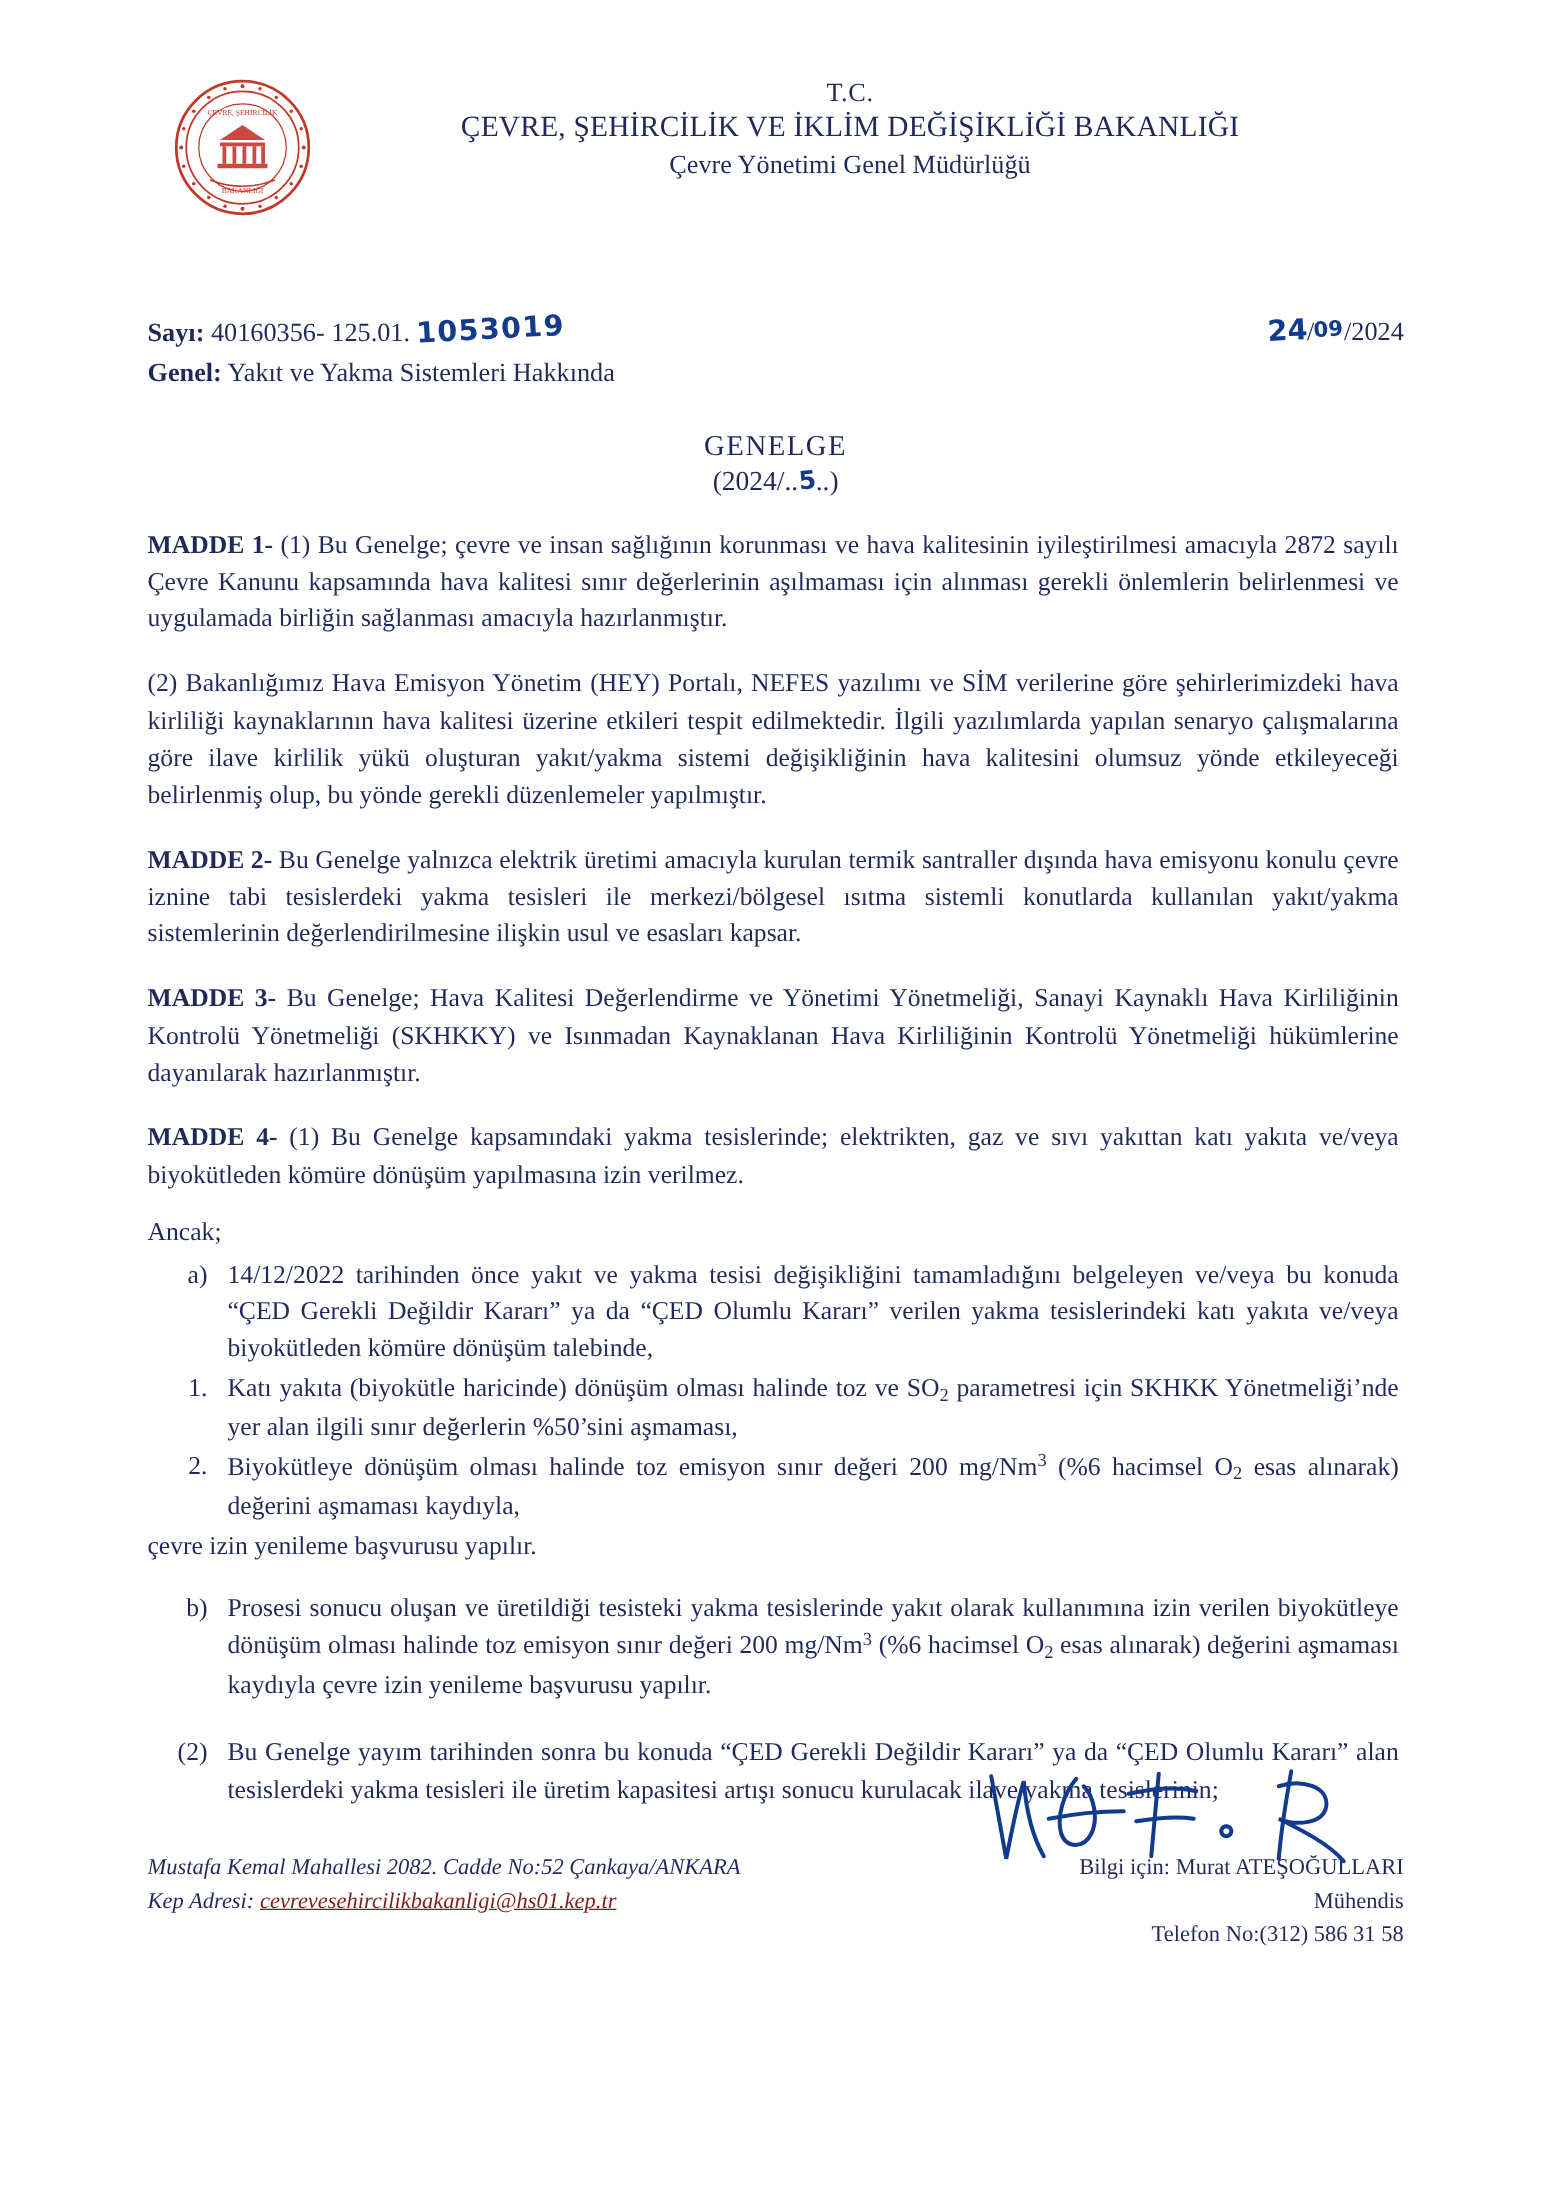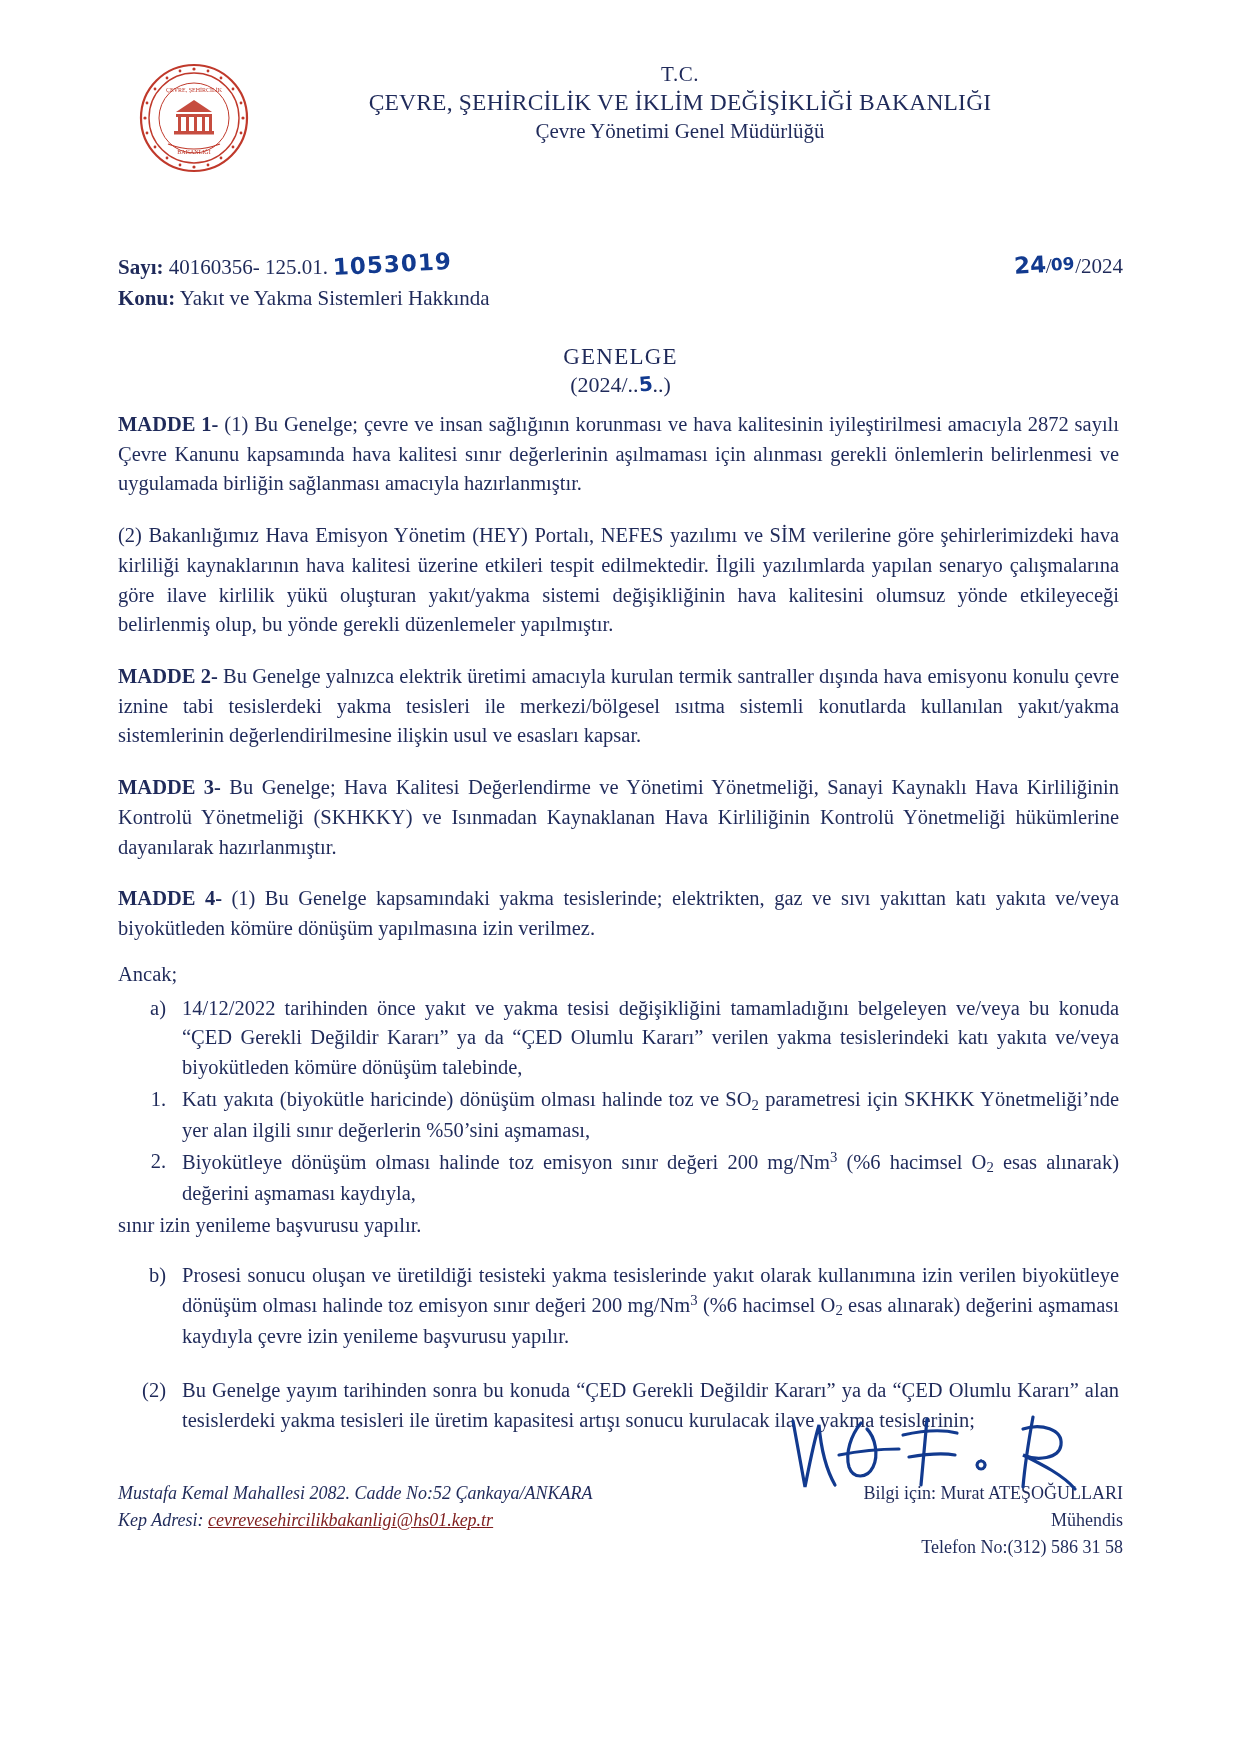--- a/index.html
+++ b/index.html
@@ -131,21 +131,21 @@
     color: #123a8f;
     font-weight: bold;
     font-size: 20px;
     display: inline-block;
     transform: rotate(-5deg) translateY(-1px);
   }
 
   
   .body {
     padding: 0 122px 0 118px;
-    margin-top: 12px;
+    margin-top: 24px;
     color: #1f2a5a;
     font-size: 20.5px;
     line-height: 1.45;
   }
   p.para {
     margin: 0 0 22px 0;
     text-align: justify;
   }
   p.tight { margin-bottom: 16px; }
   .lead { font-weight: bold; }
@@ -265,21 +265,21 @@
   </div>
 
   <div class="meta">
     <div class="meta-left">
       <div>
         <b>Sayı:</b>
         <span>40160356- 125.01.</span>
         <span class="handwrite-num">1053019</span>
       </div>
       <div>
-        <b>Konu:</b>
+        <b>Genel:</b>
         <span>Yakıt ve Yakma Sistemleri Hakkında</span>
       </div>
     </div>
     <div class="meta-right">
       <span class="hand-date">24</span><span>/</span><span class="hand-small">09</span><span>/</span><span>2024</span>
     </div>
   </div>
 
   <div class="doc-title">GENELGE</div>
   <div class="doc-subtitle">
@@ -320,21 +320,21 @@
       </div>
     </div>
 
     <div class="li indent-n">
       <div class="marker">2.</div>
       <div class="content">
         <span>Biyokütleye dönüşüm olması halinde toz emisyon sınır değeri 200 mg/Nm</span><sup>3</sup><span> (%6 hacimsel O</span><sub>2</sub><span> esas alınarak) değerini aşmaması kaydıyla,</span>
       </div>
     </div>
 
-    <p class="after-list">sınır izin yenileme başvurusu yapılır.</p>
+    <p class="after-list">çevre izin yenileme başvurusu yapılır.</p>
 
     <div class="li indent-a">
       <div class="marker">b)</div>
       <div class="content">
         <span>Prosesi sonucu oluşan ve üretildiği tesisteki yakma tesislerinde yakıt olarak kullanımına izin verilen biyokütleye dönüşüm olması halinde toz emisyon sınır değeri 200 mg/Nm</span><sup>3</sup><span> (%6 hacimsel O</span><sub>2</sub><span> esas alınarak) değerini aşmaması kaydıyla çevre izin yenileme başvurusu yapılır.</span>
       </div>
     </div>
 
     <div class="gap-md"></div>
 

